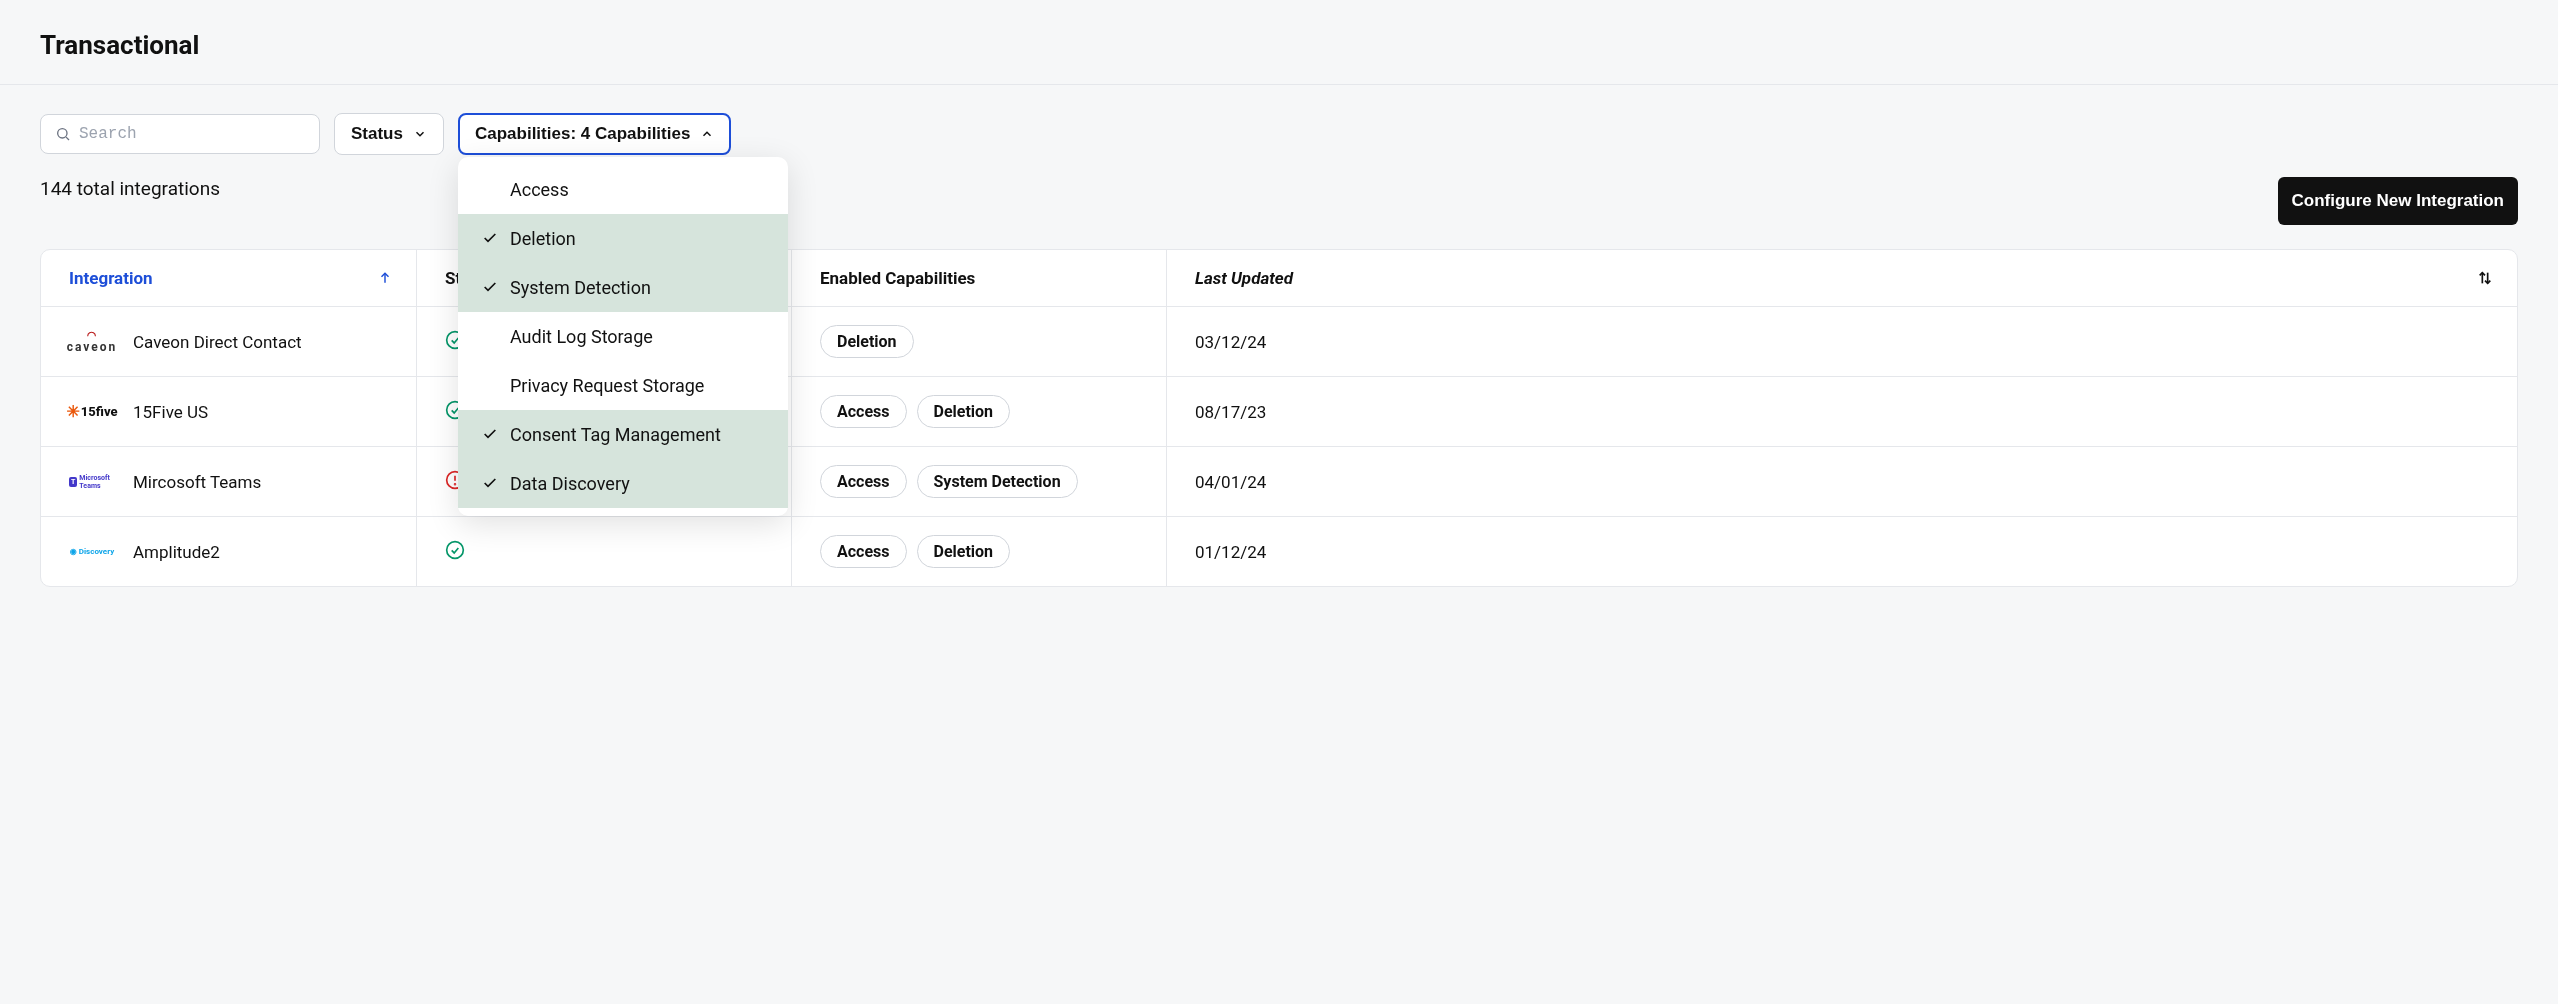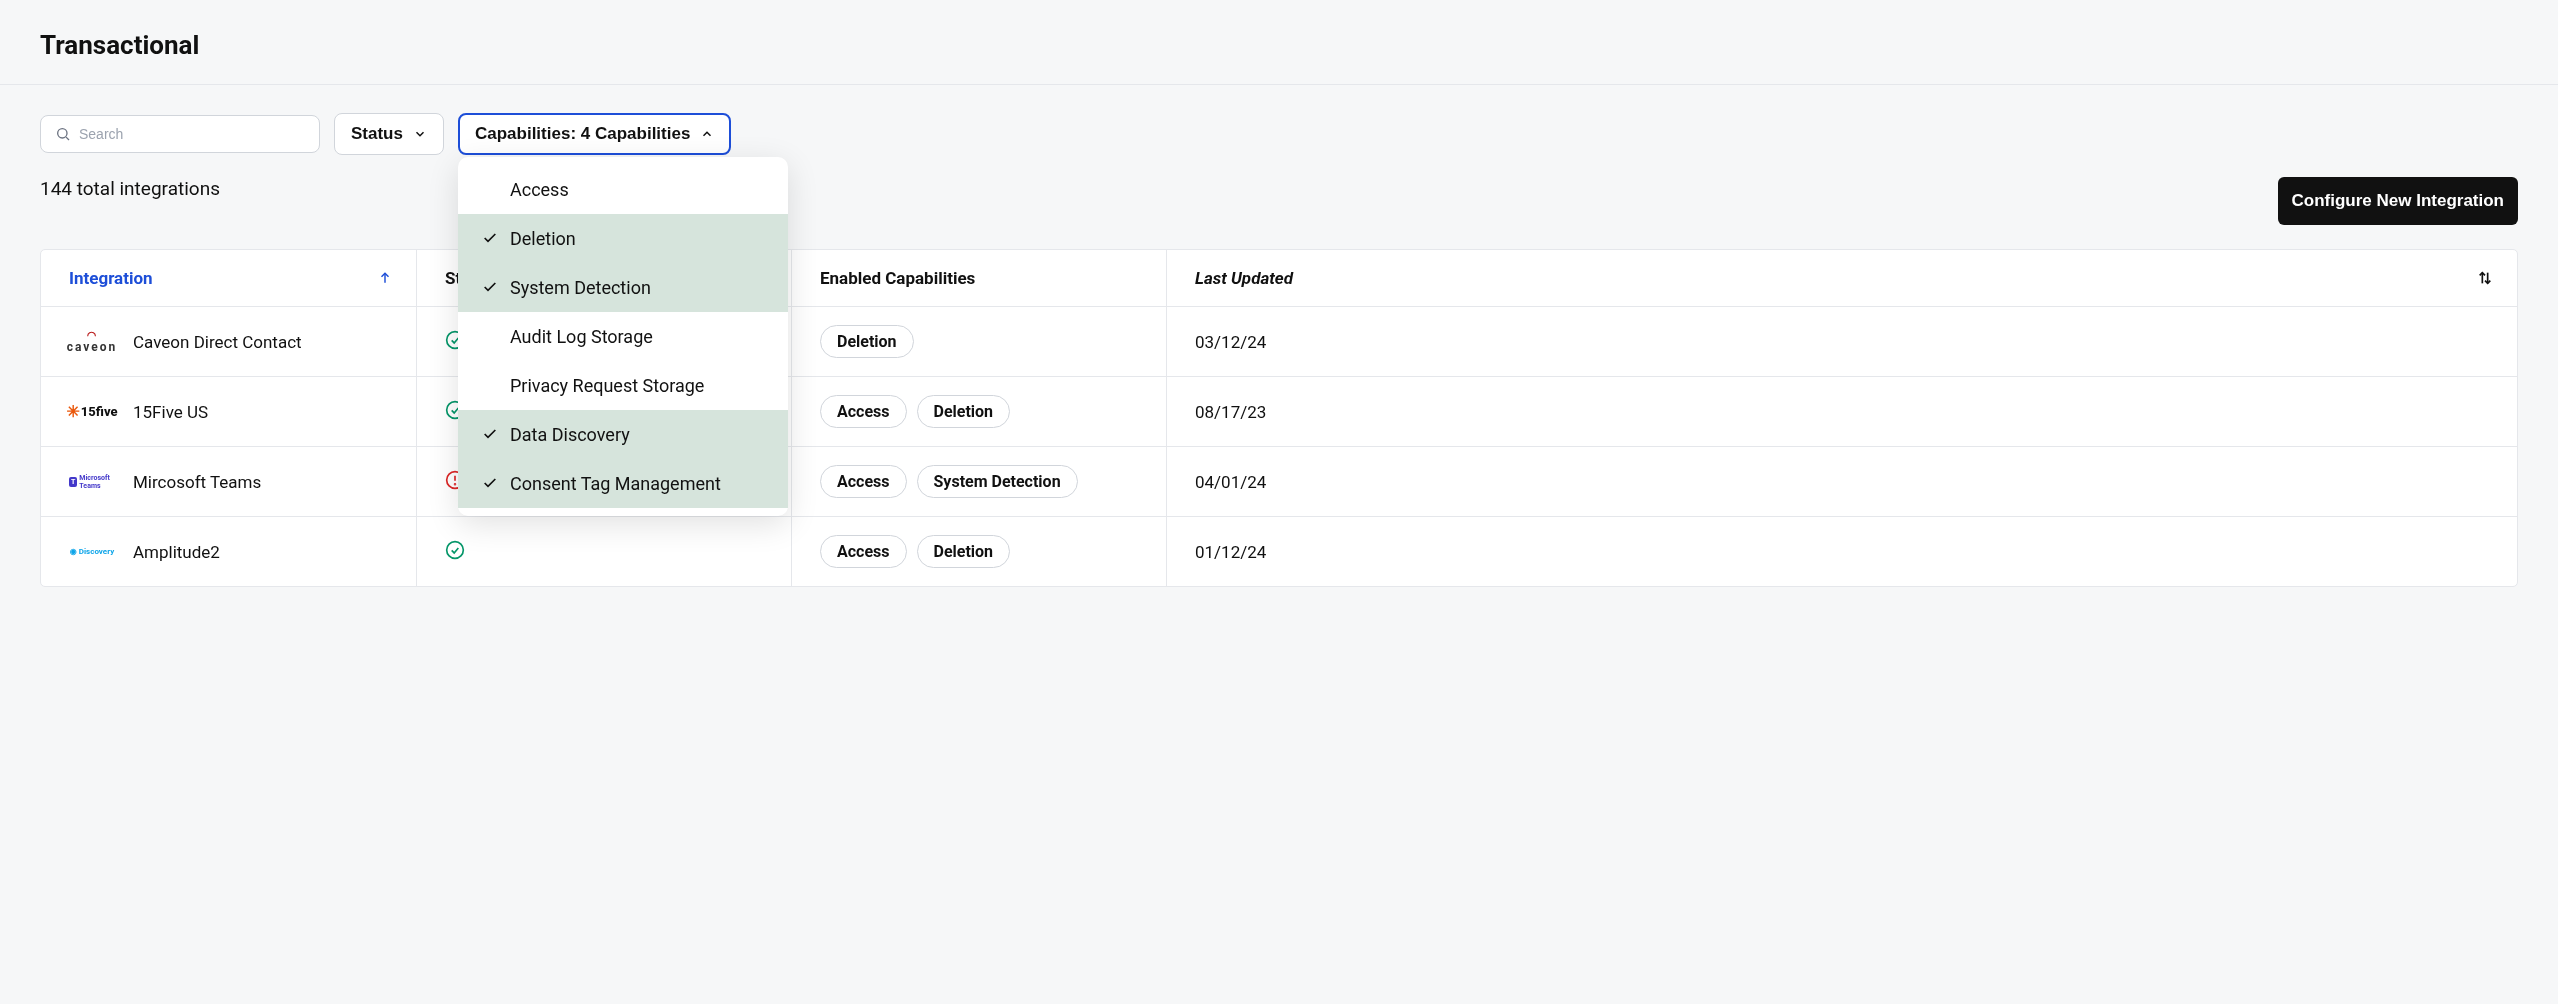--- a/index.html
+++ b/index.html
@@ -38,24 +38,25 @@
     width: 280px;
   }
   .search-icon {
     color: #6b7280;
     display: inline-flex;
     align-items: center;
   }
   .search-input {
     border: none;
     outline: none;
-    font-size: 14px;
+    font-size: 16px;
     color: #b91c1c;
     flex: 1;
     background: transparent;
+    font-family: Liberation Mono, monospace;
   }
   .search-input::placeholder { color: #9ca3af; }
   .filter-btn {
     display: inline-flex;
     align-items: center;
     gap: 10px;
     background: #fff;
     border: 1px solid #d1d5db;
     border-radius: 8px;
     padding: 10px 16px;
@@ -98,21 +99,21 @@
   .table-wrap {
     padding: 24px 40px 0 40px;
     position: relative;
   }
   table {
     width: 100%;
     border-collapse: separate;
     border-spacing: 0;
     background: #fff;
     border: 1px solid #e5e7eb;
-    border-radius: 5px;
+    border-radius: 10px;
     overflow: visible;
   }
   th, td {
     text-align: left;
     padding: 18px 28px;
     border-bottom: 1px solid #e5e7eb;
     font-size: 17px;
     vertical-align: middle;
   }
   th {
@@ -414,25 +415,25 @@
         <div class="dropdown-item">
           <span class="check"></span>
           <span>Privacy Request Storage</span>
         </div>
         <div class="dropdown-item selected">
           <span class="check">
             <svg width="16" height="16" viewBox="0 0 24 24" fill="none" stroke="currentColor" stroke-width="2.5">
               <polyline points="20 6 9 17 4 12"></polyline>
             </svg>
           </span>
-          <span>Data Discovery</span>
+          <span>Consent Tag Management</span>
         </div>
         <div class="dropdown-item selected">
           <span class="check">
             <svg width="16" height="16" viewBox="0 0 24 24" fill="none" stroke="currentColor" stroke-width="2.5">
               <polyline points="20 6 9 17 4 12"></polyline>
             </svg>
           </span>
-          <span>Consent Tag Management</span>
+          <span>Data Discovery</span>
         </div>
       </div>
   </div>
 </div>
 
 </body></html>

